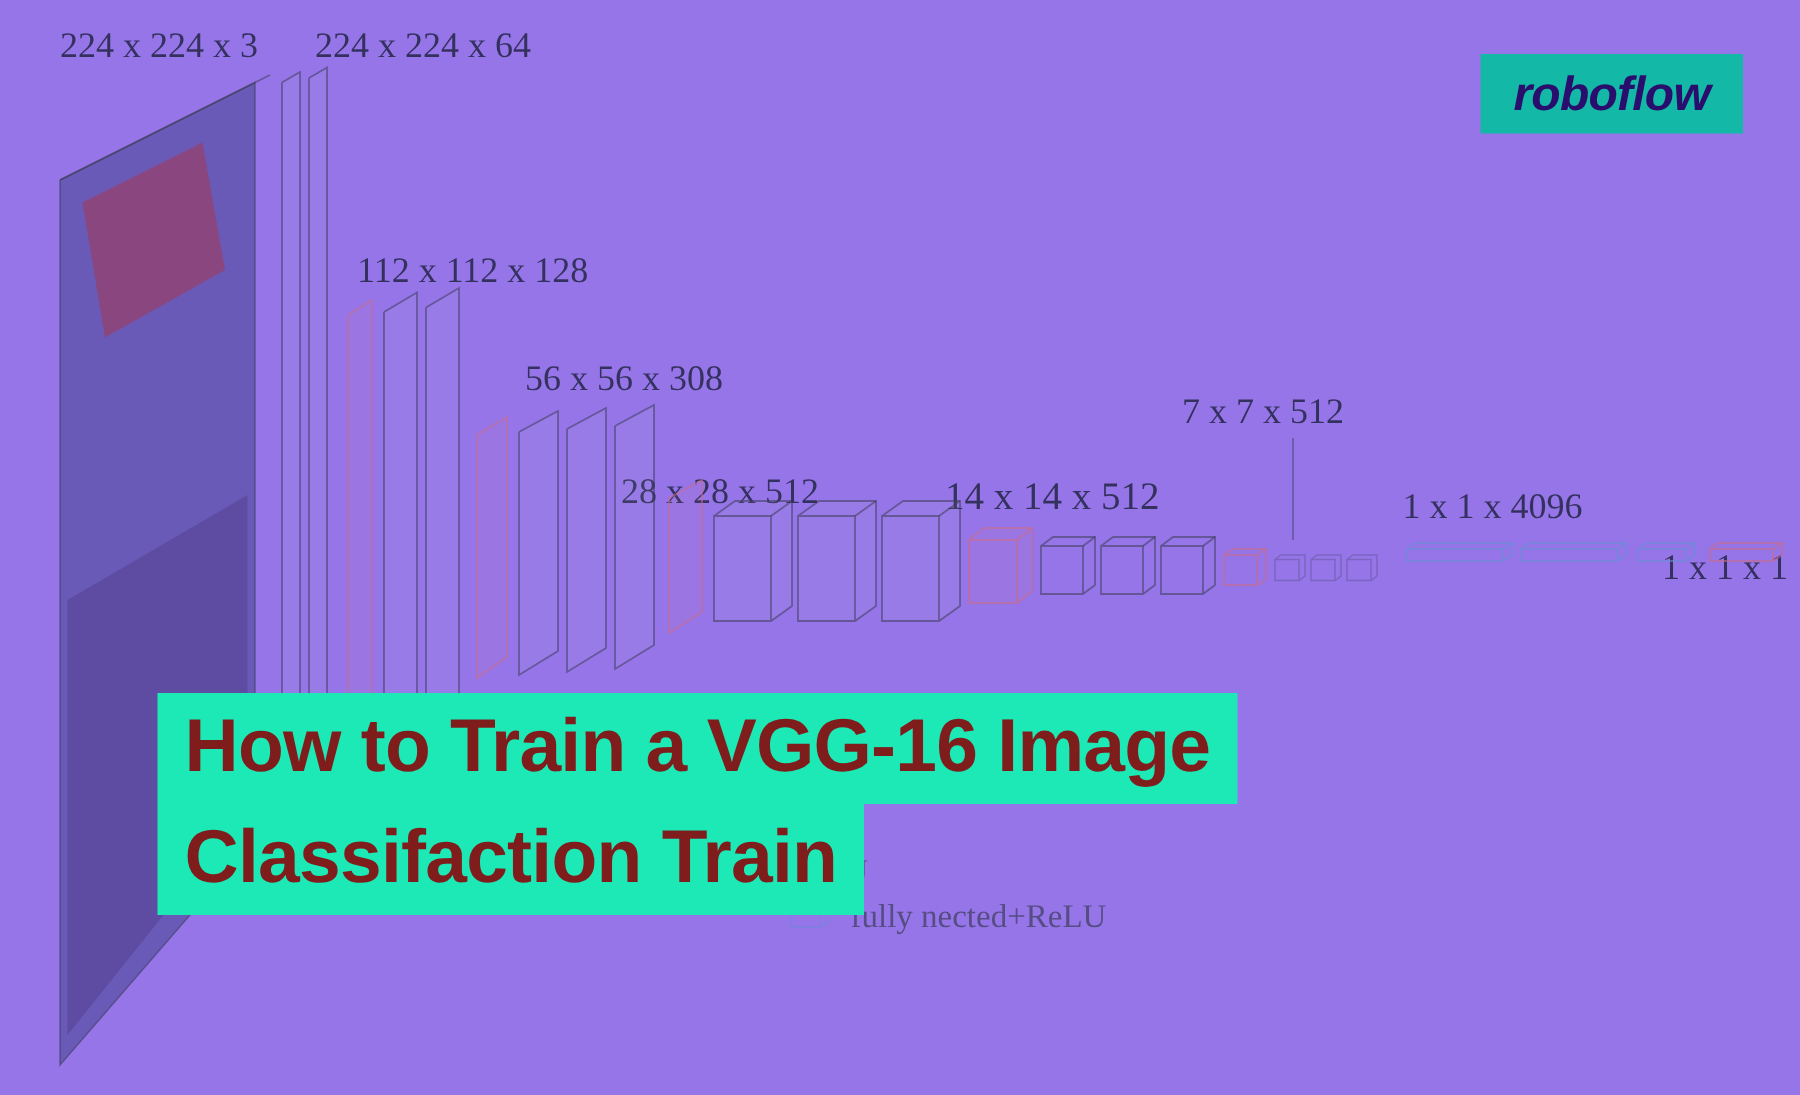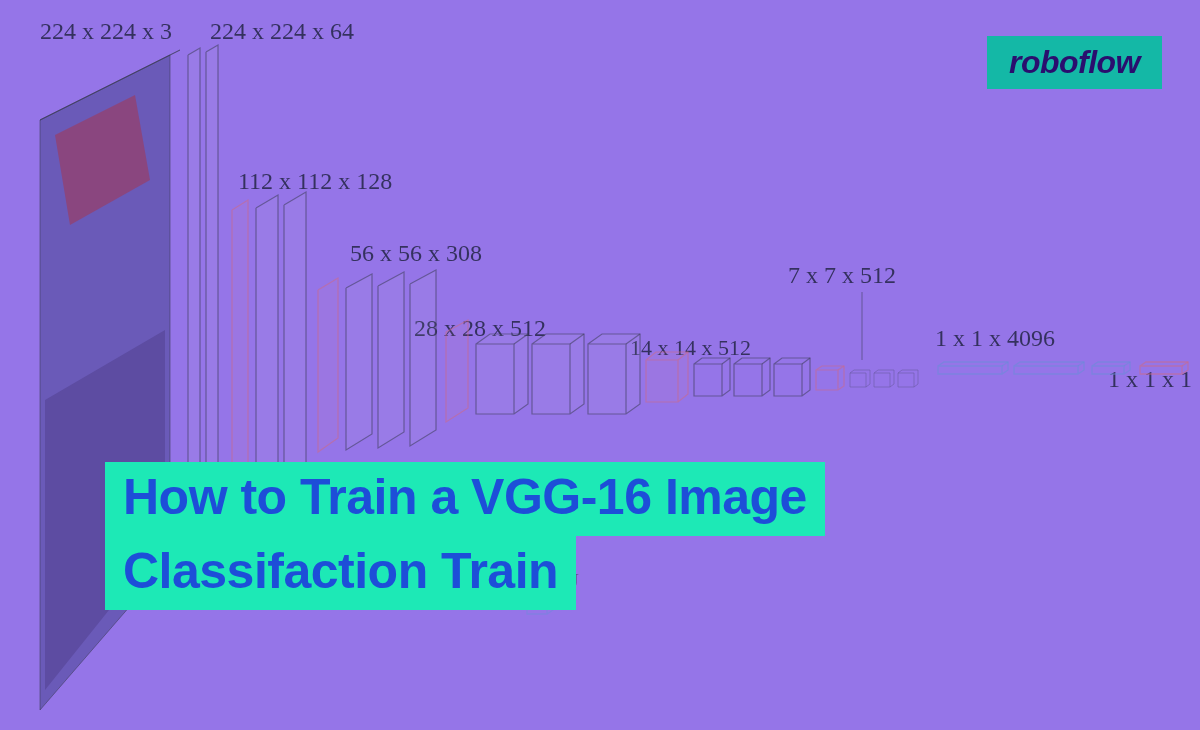--- a/index.html
+++ b/index.html
@@ -24,21 +24,21 @@
     letter-spacing: -0.5px;
   }
   .title-block {
     position: absolute;
     left: 105px;
     top: 462px;
   }
   .title-line {
     display: inline-block;
     background: #1de9b6;
-    color: #1d4ed8;
+    color: #7f1d1d;
     font-weight: 800;
     font-size: 50px;
     padding: 10px 18px 14px 18px;
     line-height: 1;
     letter-spacing: -0.5px;
   }
   .dim-label {
     position: absolute;
     color: #0f172a;
     font-size: 24px;
@@ -76,21 +76,21 @@
   .car-bg { fill: #6a5ab8; }
 </style>
 </head>
 <body>
 
 <div class="dim-label" style="left:40px; top:18px;">224 x 224 x 3</div>
 <div class="dim-label" style="left:210px; top:18px;">224 x 224 x 64</div>
 <div class="dim-label" style="left:238px; top:168px;">112 x 112 x 128</div>
 <div class="dim-label" style="left:350px; top:240px;">56 x 56 x 308</div>
 <div class="dim-label" style="left:414px; top:315px;">28 x 28 x 512</div>
-<div class="dim-label" style="left:630px; top:335px; font-size:22px;">14 x 14 x 512</div>
+<div class="dim-label" style="left:630px; top:316px; font-size:26px;">14 x 14 x 512</div>
 <div class="dim-label" style="left:788px; top:262px;">7 x 7 x 512</div>
 <div class="dim-label" style="left:935px; top:325px;">1 x 1 x 4096</div>
 <div class="dim-label" style="left:1108px; top:325px;margin-top:41px;">1 x 1 x 1</div>
 
 <div class="diagram-container">
 <svg width="1200" height="730" viewBox="0 0 1200 730">
 
   <g>
 
     <polygon points="40,120 170,55 170,560 40,710" class="car-bg"></polygon>
@@ -226,20 +226,21 @@
 
 <div class="legend">
   <div class="legend-row">
     <span>ReLU</span>
   </div>
   <div class="legend-row">
     <svg width="32" height="18">
       <polyline points="2,6 8,2 28,2 28,12 22,16 2,16 2,6 22,6 22,16" class="stroke-blue" stroke-width="1.3"></polyline>
       <polyline points="22,6 28,2" class="stroke-blue" stroke-width="1.3"></polyline>
     </svg>
+    <span>fully nected+ReLU</span>
   </div>
 </div>
 
 <div class="brand-badge">roboflow</div>
 
 <div class="title-block">
   <div><span class="title-line">How to Train a VGG-16 Image</span></div>
   <div><span class="title-line">Classifaction Train</span></div>
 </div>
 

